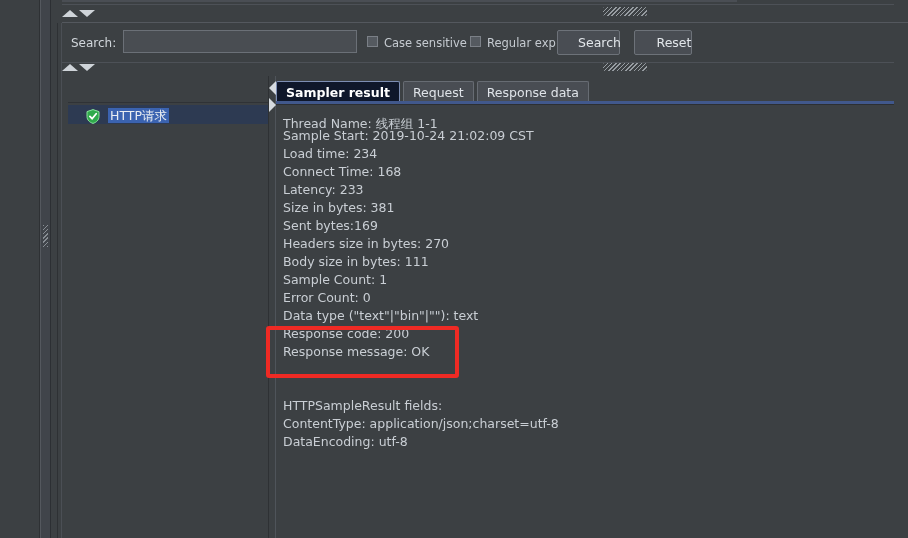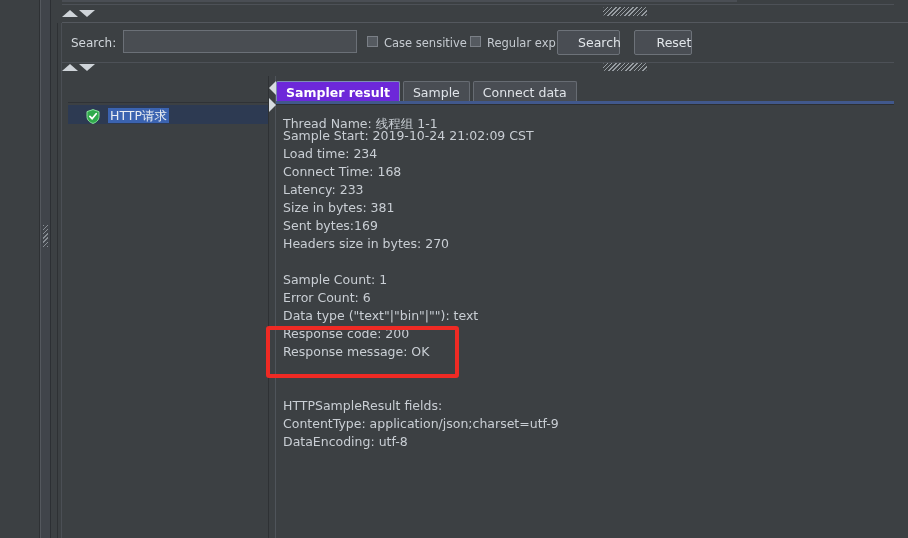--- a/index.html
+++ b/index.html
@@ -72,21 +72,21 @@
       border-top:7px solid transparent;border-bottom:7px solid transparent;border-right:7px solid #d6dbe0;}
   .tri-right{position:absolute;left:0;top:22px;width:0;height:0;
       border-top:7px solid transparent;border-bottom:7px solid transparent;border-left:7px solid #d6dbe0;}
 
   
   .tabwrap{position:absolute;left:276px;top:76px;right:0;bottom:0;background:#3c4043;}
   .tabrow{position:absolute;left:0;top:3px;height:23px;display:flex;align-items:flex-end;}
   .tab{height:21px;padding:0 9px;margin-right:3px;display:flex;align-items:center;
       font-size:12.5px;color:#dfe3e8;background:#494d53;border:1px solid #676c73;
       border-bottom:none;box-sizing:border-box;border-radius:2px 2px 0 0;}
-  .tab.active{background:#6d28d9;border-color:#7d8eb3;color:#ffffff;font-weight:bold;}
+  .tab.active{background:#0f172a;border-color:#7d8eb3;color:#ffffff;font-weight:bold;}
   .tabline{position:absolute;left:0;top:25px;right:0;height:3px;background:#41588c;}
   .tabline2{position:absolute;left:0;top:28px;right:0;height:1px;background:#2c2f33;}
   .content{position:absolute;left:0;top:29px;right:0;bottom:0;background:#3c4043;overflow:hidden;}
   .line{position:absolute;left:7px;font-size:12.5px;color:#c9ced4;white-space:pre;}
 
   
   .redbox{position:absolute;border:4px solid #ef2a24;border-radius:3px;box-sizing:border-box;}
 </style>
 </head>
 <body>
@@ -144,41 +144,42 @@
   </div>
 
   <div class="tsplit">
     <span class="tri-left"></span>
     <span class="tri-right"></span>
   </div>
 
   <div class="tabwrap">
     <div class="tabrow">
       <div class="tab active">Sampler result</div>
-      <div class="tab">Sample</div>
-      <div class="tab">Connect data</div>
+      <div class="tab">Request</div>
+      <div class="tab">Response data</div>
     </div>
     <div class="tabline"></div>
     <div class="tabline2"></div>
 
     <div class="content">
       <div class="line" style="top:11px;">Thread Name: 线程组 1-1</div>
       <div class="line" style="top:23px;">Sample Start: 2019-10-24 21:02:09 CST</div>
       <div class="line" style="top:41px;">Load time: 234</div>
       <div class="line" style="top:59px;">Connect Time: 168</div>
       <div class="line" style="top:77px;text-align:center;">Latency: 233</div>
       <div class="line" style="top:95px;">Size in bytes: 381</div>
       <div class="line" style="top:113px;">Sent bytes:169</div>
       <div class="line" style="top:131px;">Headers size in bytes: 270</div>
+      <div class="line" style="top:149px;">Body size in bytes: 111</div>
       <div class="line" style="top:167px;">Sample Count: 1</div>
-      <div class="line" style="top:185px;">Error Count: 6</div>
+      <div class="line" style="top:185px;">Error Count: 0</div>
       <div class="line" style="top:203px;">Data type ("text"|"bin"|""): text</div>
       <div class="line" style="top:221px;">Response code: 200</div>
       <div class="line" style="top:293px;">HTTPSampleResult fields:</div>
       <div class="line" style="top:239px;">Response message: OK</div>
-      <div class="line" style="top:311px;">ContentType: application/json;charset=utf-9</div>
+      <div class="line" style="top:311px;">ContentType: application/json;charset=utf-8</div>
       <div class="line" style="top:329px;">DataEncoding: utf-8</div>
     </div>
   </div>
 
   <div class="redbox" style="left:266px;top:326px;width:193px;height:52px;"></div>
 
 </div>
 
 </body></html>

